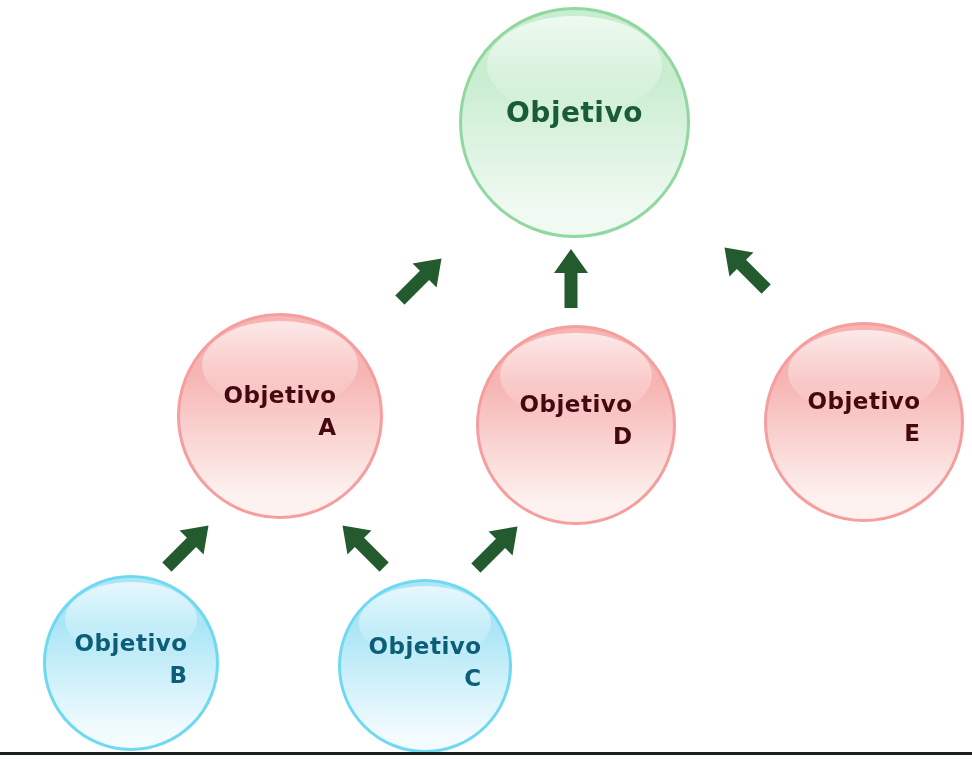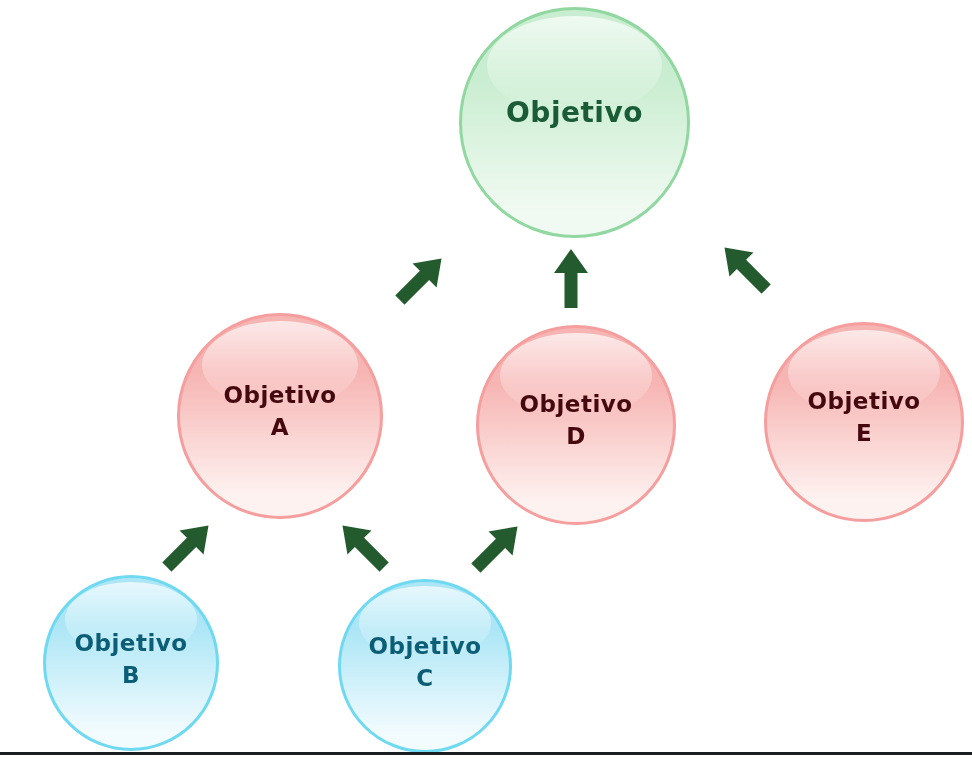--- a/index.html
+++ b/index.html
@@ -14,21 +14,21 @@
 
   
   .circle {
     position: absolute;
     border-radius: 50%;
     box-sizing: border-box;
     display: flex;
     flex-direction: column;
     align-items: center;
     justify-content: center;
-    text-align: center;
+    text-align: right;
     font-weight: bold;
     letter-spacing: 0.5px;
   }
   .circle::before {               
     content: "";
     position: absolute;
     left: 11%; right: 11%; top: 2.5%;
     height: 44%;
     border-radius: 50%;
     background: linear-gradient(rgba(255,255,255,0.7), rgba(255,255,255,0));

